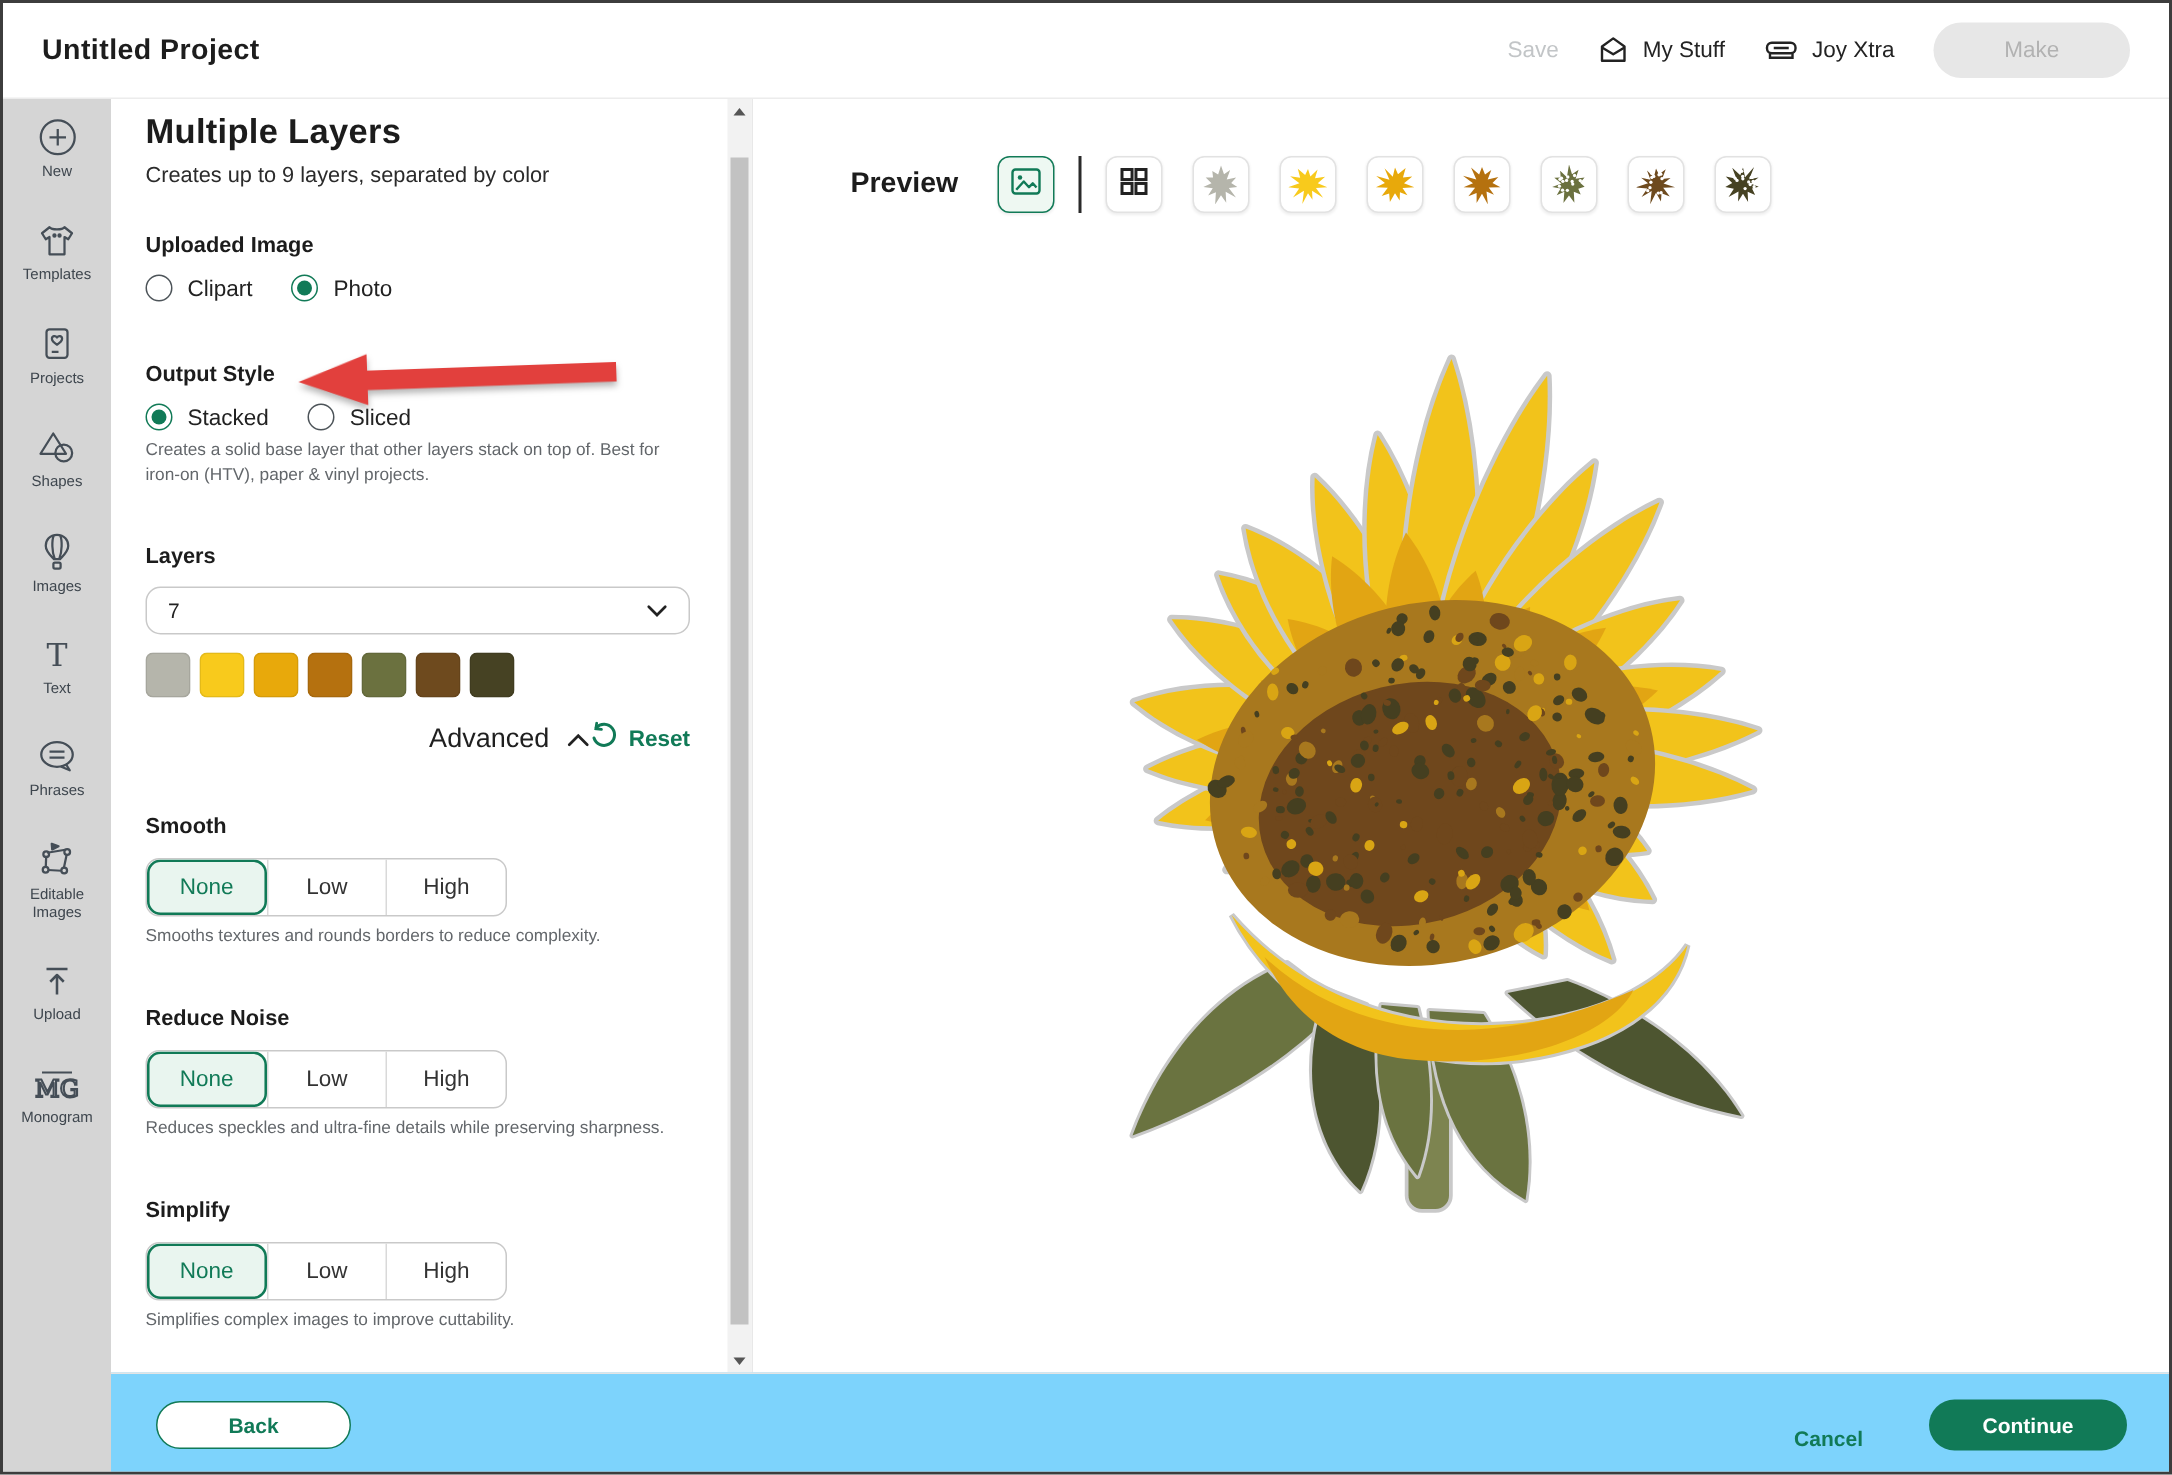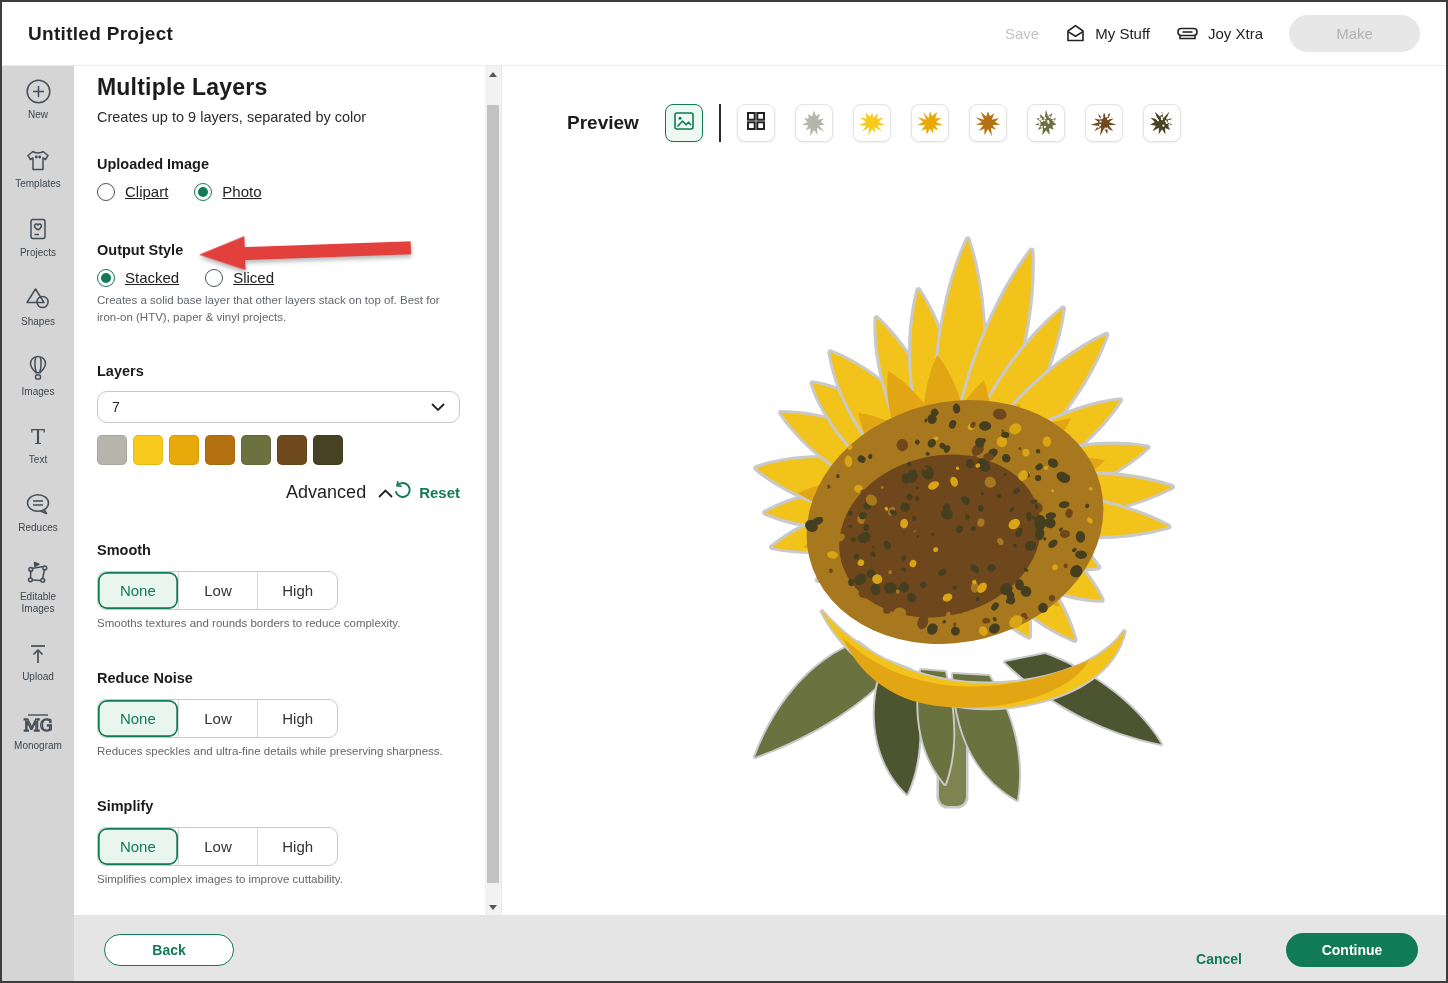--- a/index.html
+++ b/index.html
@@ -28,21 +28,21 @@
   .side-label{ font-size:10px; color:#3e464e; text-align:center; line-height:12px;}
 
   
   .panel{ position:absolute; left:72px; top:64px; width:428px; height:849px; background:#fff;
     overflow:hidden; padding:0 46px 0 23px; border-right:1px solid #e8e8e8;}
   .p-title{ margin-top:8px; font-size:23px; font-weight:700; color:#1c1c1c; letter-spacing:.2px;}
   .p-sub{ margin-top:8px; font-size:14.5px; color:#2b2b2b;}
   .sec-label{ font-size:14.5px; font-weight:700; color:#1c1c1c;}
   .mt-uploaded{ margin-top:31px;}
   .radio-row{ margin-top:11px; display:flex; align-items:center; gap:26px;}
-  .opt{ display:flex; gap:10px; font-size:15px; color:#222; cursor:pointer;text-decoration:underline;}
+  .opt{ display:flex; align-items:center; gap:10px; font-size:15px; color:#222; cursor:pointer;}
   .radio{ width:18px; height:18px; border:1.7px solid #4d5459; border-radius:50%; position:relative; flex:0 0 auto;}
   .opt.on .radio{ border-color:#117a57;}
   .opt.on .radio::after{ content:""; position:absolute; left:3px; top:3px; width:10px; height:10px;
     border-radius:50%; background:#117a57;}
   .output-row{ margin-top:41px; position:relative;}
   .arrow-annot{ position:absolute; left:102px; top:-9px; transform:rotate(-2deg);
     filter:drop-shadow(0 3px 2px rgba(0,0,0,.28)); pointer-events:none;}
   .small-desc{ margin-top:5px; font-size:11.5px; color:#63676b; line-height:16.5px; }
   .mt-layers{ margin-top:38px;}
   .layers-select{ margin-top:12px; width:363px; height:32px; border:1px solid #c9c9c9; border-radius:10px;
@@ -71,21 +71,21 @@
   .preview-row{ position:absolute; left:64px; top:38px; display:flex; align-items:center;}
   .preview-label{ font-size:19px; font-weight:700; color:#1c1c1c; margin-right:26px;}
   .pv-btn{ width:38px; height:38px; border-radius:8px; background:#fff; border:1px solid #e2e2e2;
     display:flex; align-items:center; justify-content:center; cursor:pointer; box-shadow:0 1px 2px rgba(0,0,0,.07); flex:0 0 auto;}
   .pv-btn.sel{ border:1.7px solid #117a57; background:#eef8f2;}
   .pv-divider{ width:2px; height:38px; background:#2a2a2a; margin:0 16px;}
   .thumb-row{ display:flex; gap:20px; align-items:center;}
   .sunflower-wrap{ position:absolute; left:150px; top:126px; width:640px; height:630px;}
 
   
-  .footer{ position:absolute; left:72px; top:913px; width:1374px; height:68px; background:#e5e5e5;
+  .footer{ position:absolute; left:72px; top:913px; width:1374px; height:68px; background:#7dd3fc;
     border-top:1px solid #e4e4e4; display:flex; align-items:center; justify-content:space-between; padding:0 30px;}
   .back-btn{ width:130px; height:32px; border:1.7px solid #117a57; border-radius:16px; background:#fff;
     color:#117a57; font-size:14px; font-weight:700; font-family:inherit; cursor:pointer;}
   .footer-right{ display:flex; align-items:flex-end; gap:44px;}
   .cancel{ color:#117a57; font-size:14px; font-weight:700; cursor:pointer;}
   .continue-btn{ width:132px; height:34px; border:none; border-radius:17px; background:#117a57;
     color:#fff; font-size:14px; font-weight:700; font-family:inherit; cursor:pointer;}
 </style>
 </head>
 <body>
@@ -177,21 +177,21 @@
       <span class="side-label">Text</span>
     </div>
     <div class="side-item">
       <span>
         <svg width="28" height="26" viewBox="0 0 28 26" fill="none" stroke="#454e57" stroke-width="1.5" stroke-linejoin="round">
           <ellipse cx="14" cy="11" rx="10.5" ry="8.2"></ellipse>
             <path d="M20 17.5 L22.5 21.5 L16.5 19"></path>
           <path d="M9 9 H19 M9 13 H19"></path>
         </svg>
         </span>
-      <span class="side-label">Reduces</span>
+      <span class="side-label">Phrases</span>
     </div>
     <div class="side-item">
       <span>
         <svg width="28" height="27" viewBox="0 0 28 27" fill="none" stroke="#454e57" stroke-width="1.5" stroke-linejoin="round">
           <path d="M7.5 8.5 L19.5 6.5 M20.5 9.5 L18.5 19 M17 20.5 L8 20 M6.5 18.5 L6.8 10.5"></path>
           <circle cx="6.8" cy="9.5" r="1.9"></circle>
             <circle cx="20.8" cy="8" r="1.9"></circle>
             <circle cx="18.8" cy="20.3" r="1.9"></circle>
             <circle cx="6.4" cy="19.8" r="1.9"></circle>
           <path d="M10.5 2.5 L15 4.2 L10.8 6.3 Z" fill="#454e57"></path>

